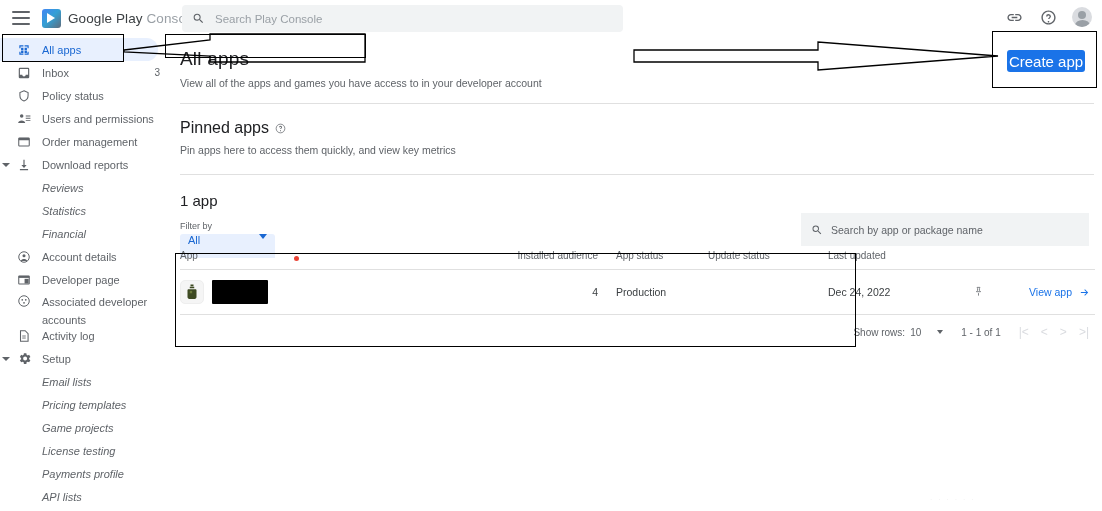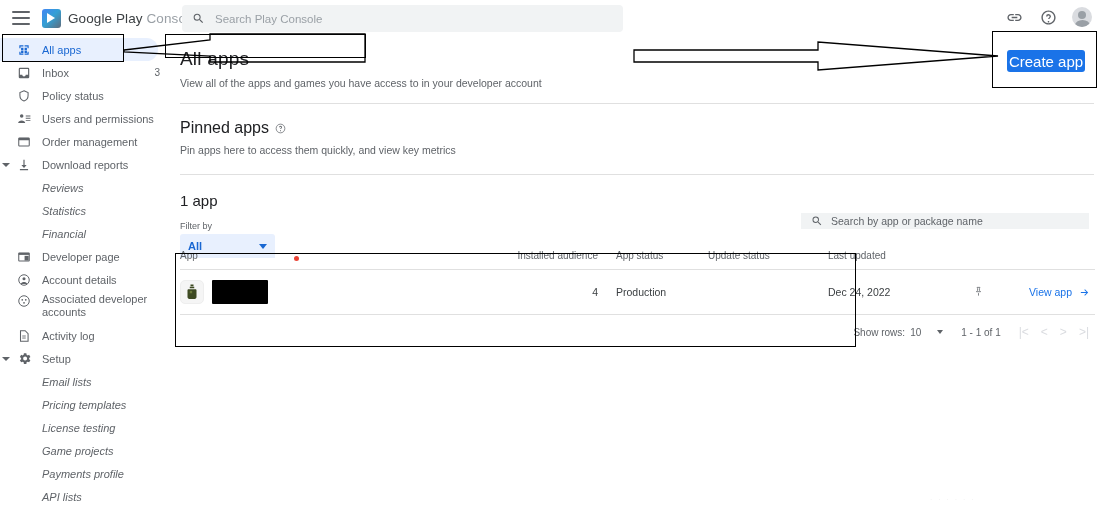--- a/index.html
+++ b/index.html
@@ -84,21 +84,21 @@
     padding-left: 14px;
     font-size: 11px; color: #5f6368;
     cursor: pointer;
     white-space: nowrap;
   }
   .nav-item .ni-ico { width: 20px; min-width: 20px; display:flex; align-items:center; justify-content:center; margin-right: 8px; }
   .nav-item .ni-label { flex: 1; }
   .nav-item .ni-badge { font-size: 10px; color: #5f6368; margin-right: 12px; }
   .nav-item.sub { padding-left: 42px; font-style: italic; }
   .nav-item.twoline { height: 33px; align-items: flex-start; padding-top: 2px; }
-  .nav-item.twoline .ni-label { line-height: 13px; white-space: normal; width: 92px; }
+  .nav-item.twoline .ni-label { line-height: 18px; white-space: normal; width: 92px; }
   .nav-item.active {
     background: #e8f0fe;
     border-radius: 0 12px 12px 0;
     width: 158px;
     color: #1967d2;
   }
   .nav-item.active .ni-label { color: #1967d2; font-weight: 500; }
   .caret {
     position: absolute; left: 2px; top: 50%; transform: translateY(-50%);
     width: 0; height: 0;
@@ -113,28 +113,28 @@
   .divider { height: 1px; background: #e0e0e0; margin: 14px 8px 0 8px; width: 914px; }
   .section-title { font-size: 16px; color: #202124; margin: 15px 0 0 8px; display:flex; align-items:center; gap:6px; }
   .help-ico { display:inline-flex; }
   .section-sub { font-size: 10.5px; color: #5f6368; margin: 7px 0 0 8px; }
   .count-title { font-size: 15px; color: #202124; margin: 17px 0 0 8px; font-weight: 500; }
 
   .filter-wrap { margin: 12px 0 0 8px; }
   .filter-label { font-size: 9px; color: #5f6368; margin-bottom: 3px; }
   .filter-select {
     width: 95px; height: 24px; background: #e8f0fe; border-radius: 3px 3px 0 0;
-    display: flex; align-items: center; justify-content: space-between;
-    padding: 0 8px; font-size: 11px; color: #1967d2; cursor: pointer; font-weight: bold;
+    display: flex; justify-content: space-between;
+    padding: 0 8px; font-size: 11px; color: #1967d2; cursor: pointer;
   }
   .sel-caret { width:0;height:0;border-left:4px solid transparent;border-right:4px solid transparent;border-top:5px solid #1967d2; }
 
   .tablesearch {
     position: absolute; right: 13px; top: 177px;
-    width: 288px; height: 16px; background: #f1f3f4; border-radius: 0;
+    width: 288px; height: 33px; background: #f1f3f4; border-radius: 0;
     display: flex; align-items: center; gap: 8px; padding-left: 10px;
     cursor: text;
   }
   .tablesearch .ph { font-size: 10.5px; color: #5f6368; }
 
   
   .table-area { position: absolute; left: 8px; top: 214px; width: 915px; }
   table { width: 100%; border-collapse: collapse; }
   thead th {
     font-size: 10px; font-weight: 400; color: #5f6368;
@@ -286,37 +286,37 @@
     <div class="nav-item sub">
       <span class="ni-label">Statistics</span>
     </div>
     <div class="nav-item sub">
       <span class="ni-label">Financial</span>
     </div>
 
     <div class="nav-item">
       <span class="ni-ico">
         <svg width="14" height="14" viewBox="0 0 24 24">
+            <circle cx="12" cy="12" r="9" fill="none" stroke="#5f6368" stroke-width="1.7"></circle>
+            <circle cx="12" cy="10" r="2.6" fill="#5f6368"></circle>
+            <path fill="#5f6368" d="M6.5 18.5c1-2.2 3.1-3.2 5.5-3.2s4.5 1 5.5 3.2v.5h-11v-.5z"></path>
+          </svg>
+      </span>
+      <span class="ni-label">Account details</span>
+    </div>
+
+    <div class="nav-item">
+      <span class="ni-ico">
+        <svg width="14" height="14" viewBox="0 0 24 24">
             <rect x="3" y="5" width="18" height="14" rx="1" fill="none" stroke="#5f6368" stroke-width="1.8"></rect>
             <rect x="3" y="5" width="18" height="3.4" fill="#5f6368"></rect>
             <rect x="13" y="10" width="7" height="8" fill="#5f6368"></rect>
           </svg>
       </span>
       <span class="ni-label">Developer page</span>
-    </div>
-
-    <div class="nav-item">
-      <span class="ni-ico">
-        <svg width="14" height="14" viewBox="0 0 24 24">
-            <circle cx="12" cy="12" r="9" fill="none" stroke="#5f6368" stroke-width="1.7"></circle>
-            <circle cx="12" cy="10" r="2.6" fill="#5f6368"></circle>
-            <path fill="#5f6368" d="M6.5 18.5c1-2.2 3.1-3.2 5.5-3.2s4.5 1 5.5 3.2v.5h-11v-.5z"></path>
-          </svg>
-      </span>
-      <span class="ni-label">Account details</span>
     </div>
 
     <div class="nav-item twoline">
       <span class="ni-ico" style="margin-top:1px">
         <svg width="14" height="14" viewBox="0 0 24 24">
             <circle cx="12" cy="12" r="9" fill="none" stroke="#5f6368" stroke-width="1.7"></circle>
             <circle cx="9" cy="10" r="1.5" fill="#5f6368"></circle>
             <circle cx="15" cy="10" r="1.5" fill="#5f6368"></circle>
             <circle cx="12" cy="15" r="1.5" fill="#5f6368"></circle>
           </svg>
@@ -344,24 +344,24 @@
       <span class="ni-label">Setup</span>
     </div>
 
     <div class="nav-item sub">
       <span class="ni-label">Email lists</span>
     </div>
     <div class="nav-item sub">
       <span class="ni-label">Pricing templates</span>
     </div>
     <div class="nav-item sub">
+      <span class="ni-label">Game projects</span>
+    </div>
+    <div class="nav-item sub">
       <span class="ni-label">License testing</span>
-    </div>
-    <div class="nav-item sub">
-      <span class="ni-label">Game projects</span>
     </div>
     <div class="nav-item sub">
       <span class="ni-label">Payments profile</span>
     </div>
     <div class="nav-item sub">
       <span class="ni-label">API lists</span>
     </div>
   </div>
 
   <div class="main">

